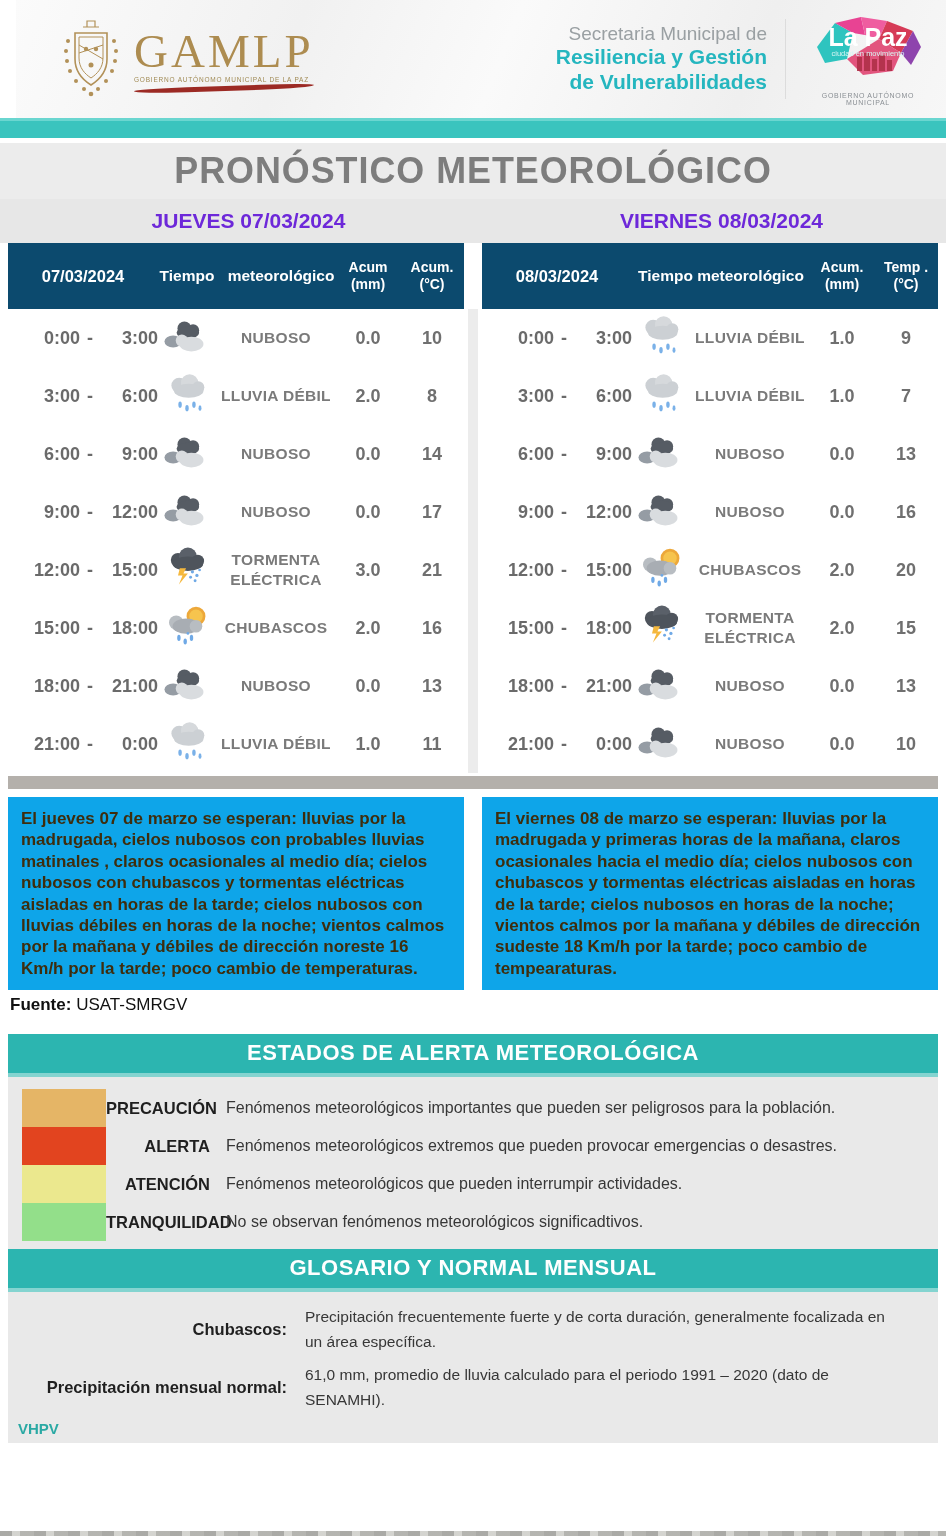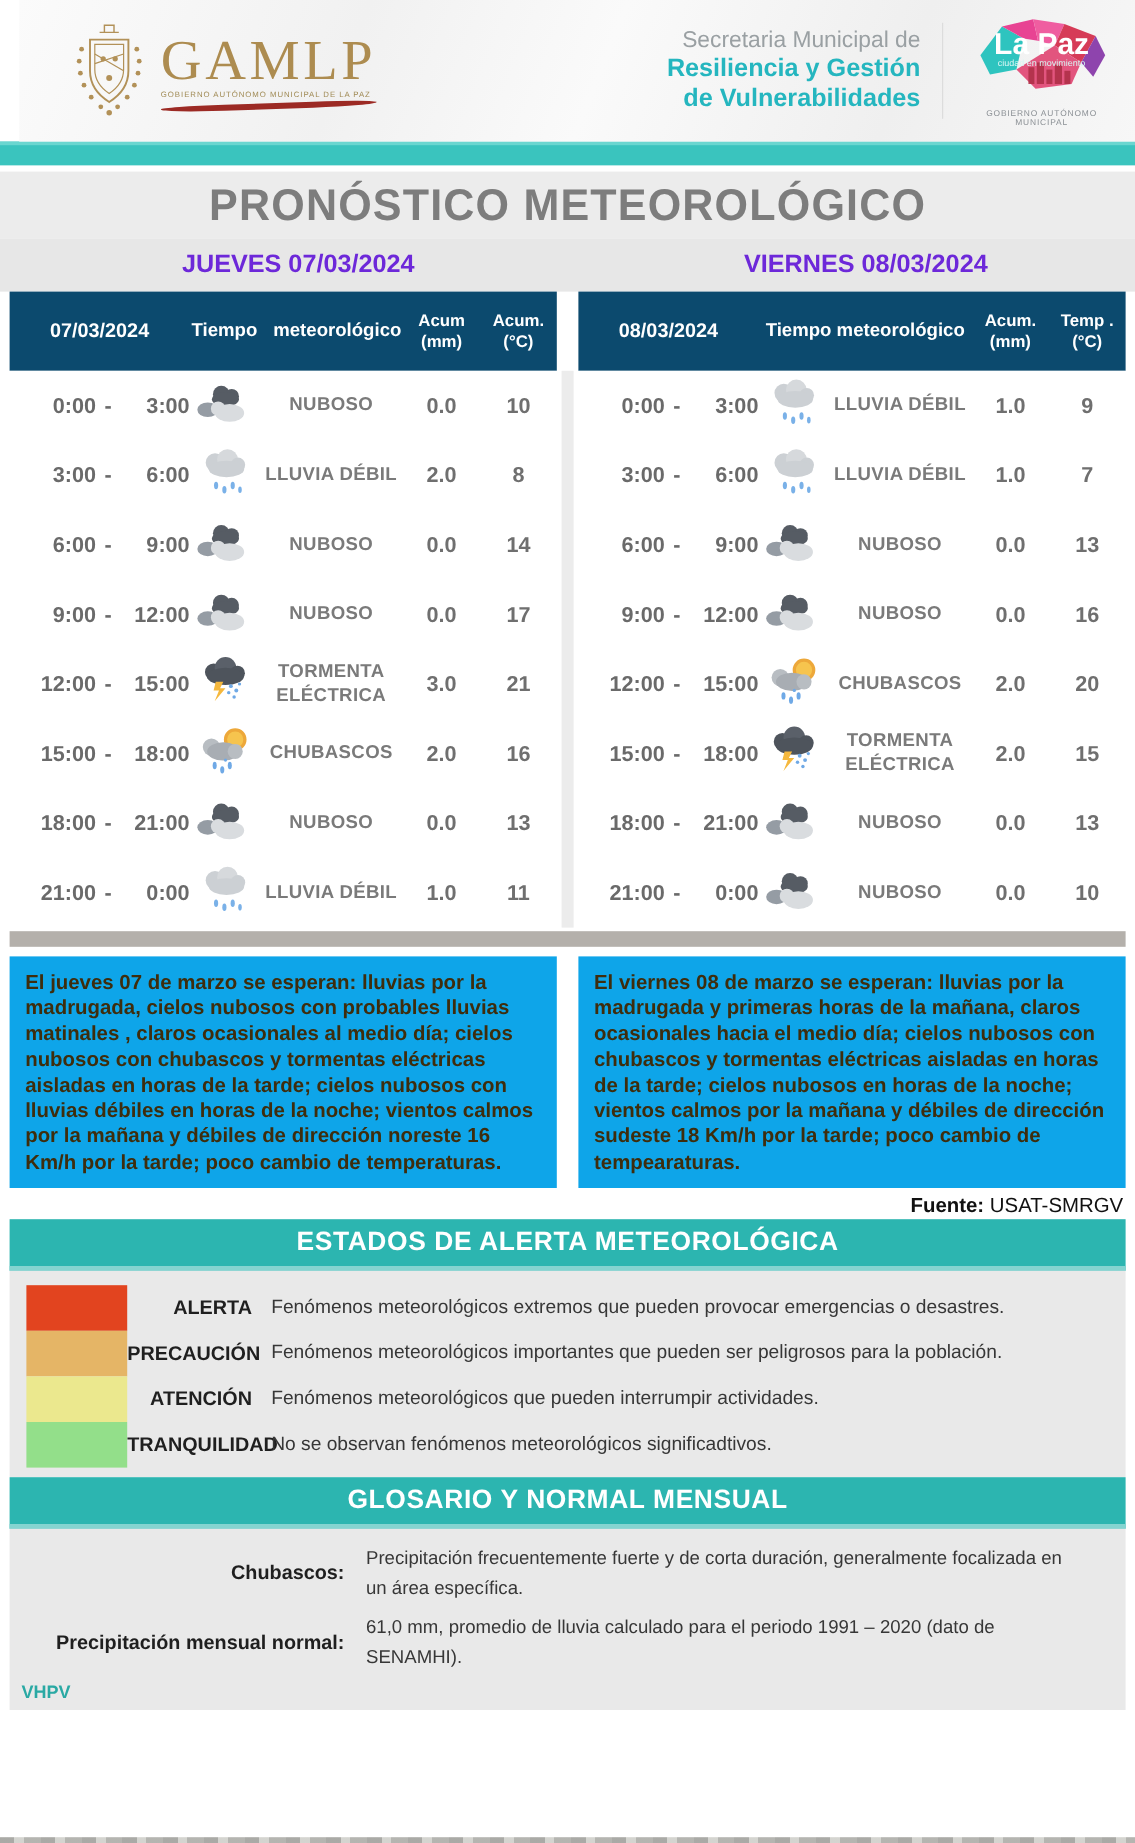--- a/index.html
+++ b/index.html
@@ -48,21 +48,21 @@
   .ttime .dash{text-align:center;}
   .ticon{display:flex;align-items:center;justify-content:center;}
   .tcond{text-align:center;color:#7a7a7a;font-weight:bold;font-size:15.5px;line-height:1.3;letter-spacing:.3px;padding:0 2px;}
   .tacum,.ttemp{text-align:center;color:#6f6f6f;font-size:18px;font-weight:bold;}
 
   .bar-gray{height:13px;background:#b4b0ab;margin:3px 8px 0;}
 
   
   .forecasts{display:flex;gap:18px;padding:8px 8px 0;}
   .fblock{flex:1;background:#0ea5e9;padding:11px 13px;color:#3e2d0d;font-weight:bold;font-size:17px;line-height:1.26;}
-  .fuente{text-align:right;padding:5px 10px 1px;font-size:17px;color:#111;}
+  .fuente{padding:5px 10px 19px;font-size:17px;color:#111;}
   .fuente .lbl{font-weight:bold;}
 
   
   .section-banner{margin:0 8px;background:#2cb5b0;color:#fff;font-weight:bold;font-size:22px;text-align:center;
     padding:6px 0 7px;letter-spacing:.5px;border-bottom:4px solid #84d4d0;}
   .alerts{margin:0 8px;background:#e9e9e9;padding:12px 0 8px;}
   .alert-row{display:grid;grid-template-columns:14px 84px 112px 1fr;align-items:center;height:38px;}
   .swatch{height:38px;}
   .alabel{text-align:right;font-weight:bold;font-size:16.5px;color:#1f1f1f;padding-right:8px;}
   .adesc{font-size:16px;color:#373737;padding-left:8px;}
@@ -579,30 +579,30 @@
   <div class="fuente">
     <span class="lbl">Fuente:</span>
     <span>USAT-SMRGV</span>
   </div>
 
   <div class="section-banner">ESTADOS DE ALERTA METEOROLÓGICA</div>
   <div class="alerts">
 
       <div class="alert-row">
         <div></div>
+        <div class="swatch" style="background: rgb(229, 181, 102);"></div>
+        <div class="alabel">PRECAUCIÓN</div>
+        <div class="adesc">Fenómenos meteorológicos importantes que pueden ser peligrosos para la población.</div>
+      </div>
+
+      <div class="alert-row">
+        <div></div>
         <div class="swatch" style="background: rgb(226, 68, 31);"></div>
         <div class="alabel">ALERTA</div>
         <div class="adesc">Fenómenos meteorológicos extremos que pueden provocar emergencias o desastres.</div>
-      </div>
-
-      <div class="alert-row">
-        <div></div>
-        <div class="swatch" style="background: rgb(229, 181, 102);"></div>
-        <div class="alabel">PRECAUCIÓN</div>
-        <div class="adesc">Fenómenos meteorológicos importantes que pueden ser peligrosos para la población.</div>
       </div>
 
       <div class="alert-row">
         <div></div>
         <div class="swatch" style="background: rgb(235, 232, 142);"></div>
         <div class="alabel">ATENCIÓN</div>
         <div class="adesc">Fenómenos meteorológicos que pueden interrumpir actividades.</div>
       </div>
 
       <div class="alert-row">

